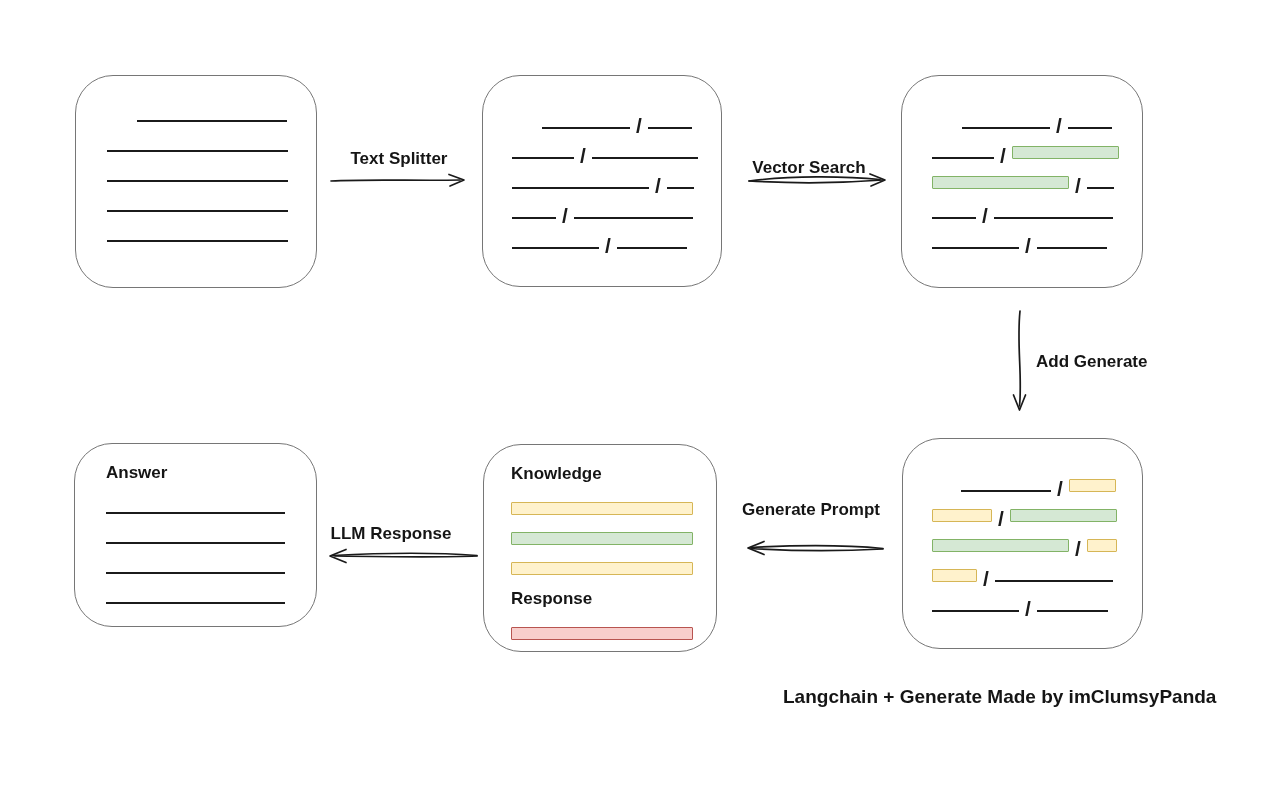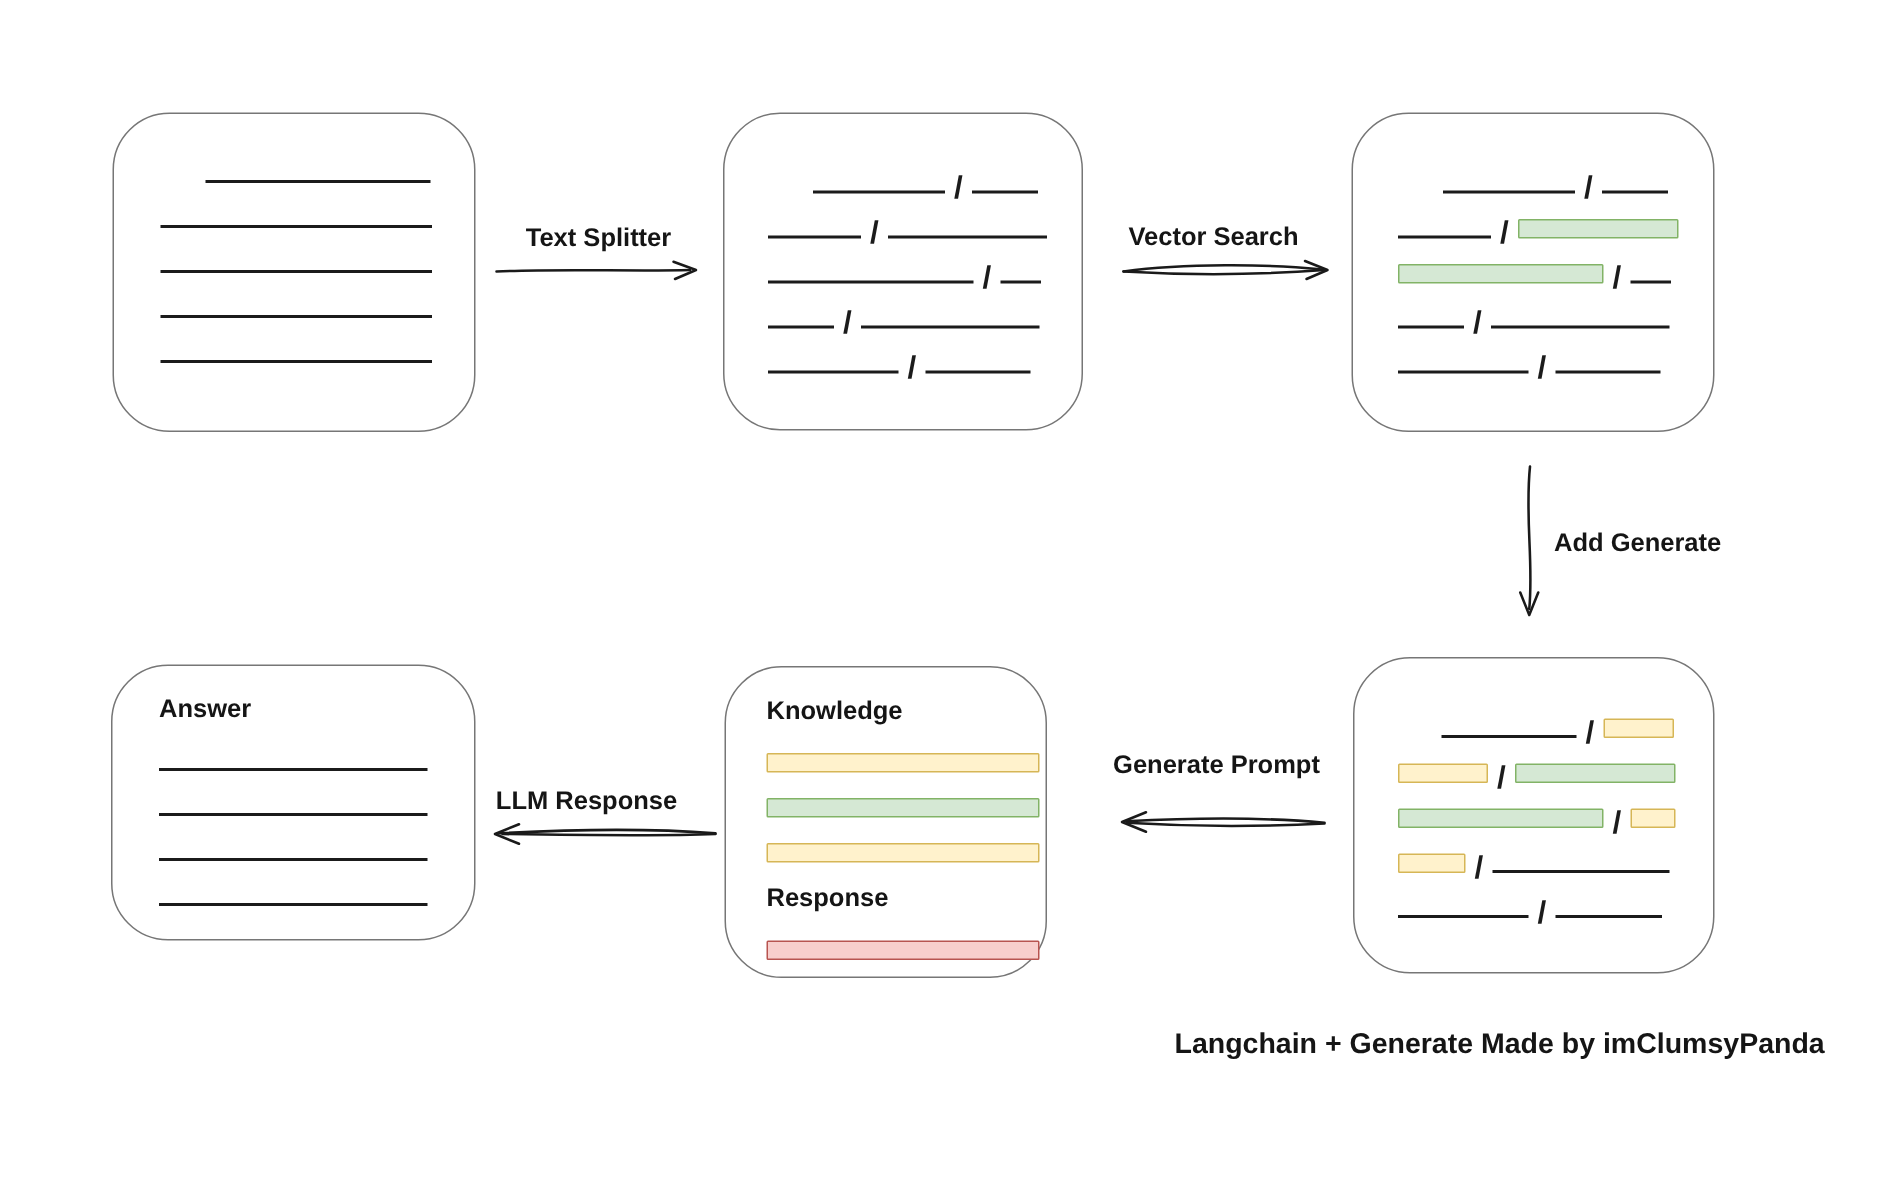--- a/index.html
+++ b/index.html
@@ -178,21 +178,21 @@
           <div class="tline" style="width: 118px;"></div>
         </div>
         <div class="seg-row">
           <div class="tline" style="width: 87px;"></div>
           <span class="slash">/</span>
           <div class="tline" style="width: 71px;"></div>
         </div>
       </div>
   </div>
 
-  <div class="node" style="left:483px;top:444px;width:215px;height:208px">
+  <div class="node" style="left:483px;top:444px;width:234px;height:208px">
     <div class="prompt-content">
       <div class="box-title">Knowledge</div>
       <div>
           <div class="seg-row">
             <div class="hbar hbar-yellow" style="width: 182px;"></div>
           </div>
           <div class="seg-row">
             <div class="hbar hbar-green" style="width: 182px;"></div>
           </div>
           <div class="seg-row">
@@ -223,21 +223,21 @@
           </div>
           <div class="seg-row">
             <div class="tline" style="width: 179px;"></div>
           </div>
         </div>
     </div>
   </div>
 
   <div class="edge-label" style="left:333px;top:149px;width:132px">Text Splitter</div>
 
-  <div class="edge-label" style="left:744px;top:148px;width:130px">Vector Search</div>
+  <div class="edge-label" style="left:744px;top:158px;width:130px">Vector Search</div>
 
   <div class="edge-label" style="left:1036px;top:352px;text-align:left">Add Generate</div>
 
   <div class="edge-label" style="left:736px;top:500px;width:150px">Generate Prompt</div>
 
   <div class="edge-label" style="left:326px;top:524px;width:130px">LLM Response</div>
 
   <div class="caption" style="left:783px;top:685px">Langchain + Generate Made by imClumsyPanda</div>
 
 </div>

